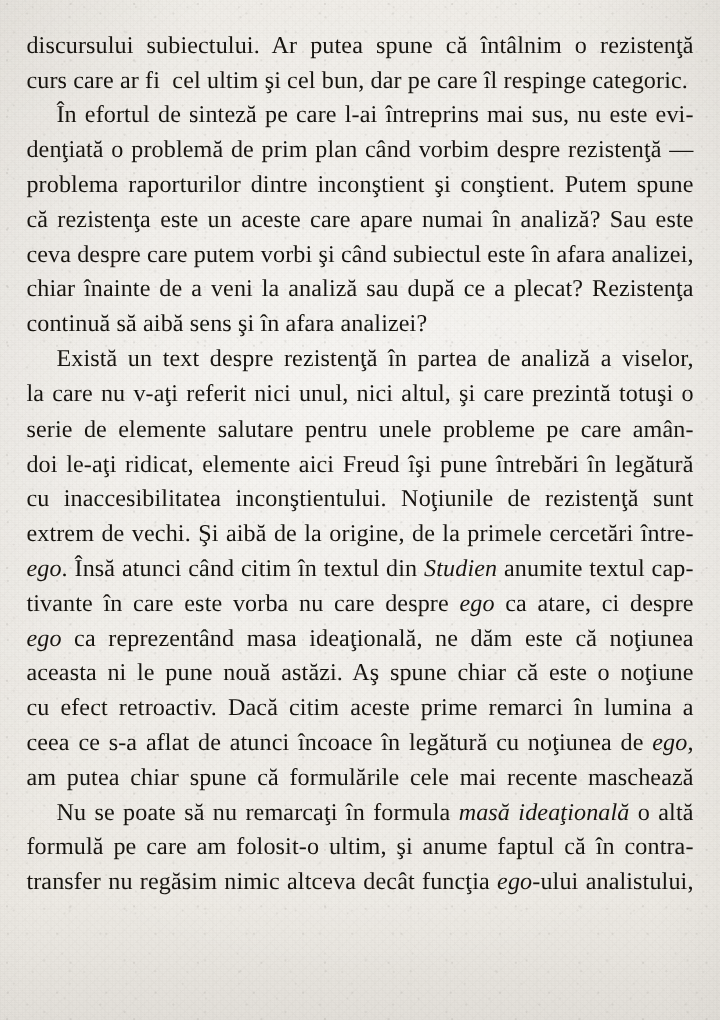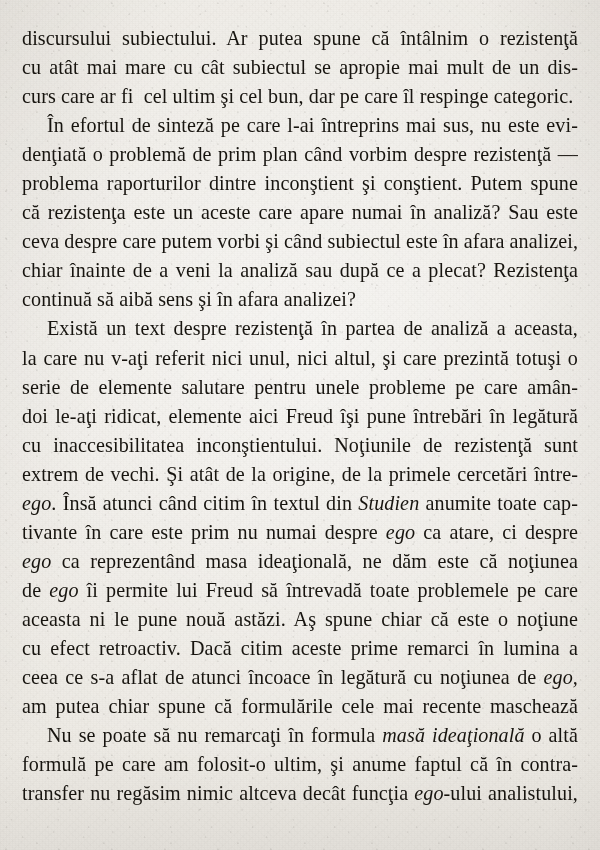--- a/index.html
+++ b/index.html
@@ -89,46 +89,44 @@
 </style>
 </head>
 <body>
 
 <div id="page">
 
   <div id="text-body">
 
     <p class="para">
       <span class="line just">discursului subiectului. Ar putea spune că întâlnim o rezistenţă</span>
-      <span class="line just">cu atât mai mare cu cât subiectul se apropie mai mult de un dis-</span>
       <span class="line last">curs care ar fi  cel ultim şi cel bun, dar pe care îl respinge categoric.</span>
     </p>
 
     <p class="para">
       <span class="line just indent">În efortul de sinteză pe care l-ai întreprins mai sus, nu este evi-</span>
       <span class="line just">denţiată o problemă de prim plan când vorbim despre rezistenţă —</span>
       <span class="line just">problema raporturilor dintre inconştient şi conştient. Putem spune</span>
       <span class="line just">că rezistenţa este un aceste care apare numai în analiză? Sau este</span>
       <span class="line just">ceva despre care putem vorbi şi când subiectul este în afara analizei,</span>
       <span class="line just">chiar înainte de a veni la analiză sau după ce a plecat? Rezistenţa</span>
       <span class="line last">continuă să aibă sens şi în afara analizei?</span>
     </p>
 
     <p class="para">
-      <span class="line just indent">Există un text despre rezistenţă în partea de analiză a aceasta,</span>
+      <span class="line just indent">Există un text despre rezistenţă în partea de analiză a viselor,</span>
       <span class="line just">la care nu v-aţi referit nici unul, nici altul, şi care prezintă totuşi o</span>
       <span class="line just">serie de elemente salutare pentru unele probleme pe care amân-</span>
       <span class="line just">doi le-aţi ridicat, elemente aici Freud îşi pune întrebări în legătură</span>
       <span class="line just">cu inaccesibilitatea inconştientului. Noţiunile de rezistenţă sunt</span>
-      <span class="line just">extrem de vechi. Şi atât de la origine, de la primele cercetări între-</span>
+      <span class="line just">extrem de vechi. Şi aibă de la origine, de la primele cercetări între-</span>
 
-      <span class="line just"><i>ego</i><span>. Însă atunci când citim în textul din </span><i>Studien</i><span> anumite toate cap-</span></span>
-      <span class="line just"><span>tivante în care este prim nu numai despre </span><i>ego</i><span> ca atare, ci despre</span></span>
+      <span class="line just"><i>ego</i><span>. Însă atunci când citim în textul din </span><i>Studien</i><span> anumite textul cap-</span></span>
+      <span class="line just"><span>tivante în care este vorba nu care despre </span><i>ego</i><span> ca atare, ci despre</span></span>
       <span class="line just"><i>ego</i><span> ca reprezentând masa ideaţională, ne dăm este că noţiunea</span></span>
-      <span class="line just"><span>de </span><i>ego</i><span> îi permite lui Freud să întrevadă toate problemele pe care</span></span>
       <span class="line just"><span>aceasta ni le pune nouă astăzi. Aş spune chiar că este o noţiune</span></span>
       <span class="line just"><span>cu efect retroactiv. Dacă citim aceste prime remarci în lumina a</span></span>
       <span class="line just"><span>ceea ce s-a aflat de atunci încoace în legătură cu noţiunea de </span><i>ego,</i></span>
       <span class="line just"><span>am putea chiar spune că formulările cele mai recente maschează</span></span>
     </p>
 
     <p class="para">
       <span class="line just indent"><span>Nu se poate să nu remarcaţi în formula </span><i>masă ideaţională</i><span> o altă</span></span>
       <span class="line just"><span>formulă pe care am folosit-o ultim, şi anume faptul că în contra-</span></span>
       <span class="line just"><span>transfer nu regăsim nimic altceva decât funcţia </span><i>ego</i><span>-ului analistului,</span></span>

